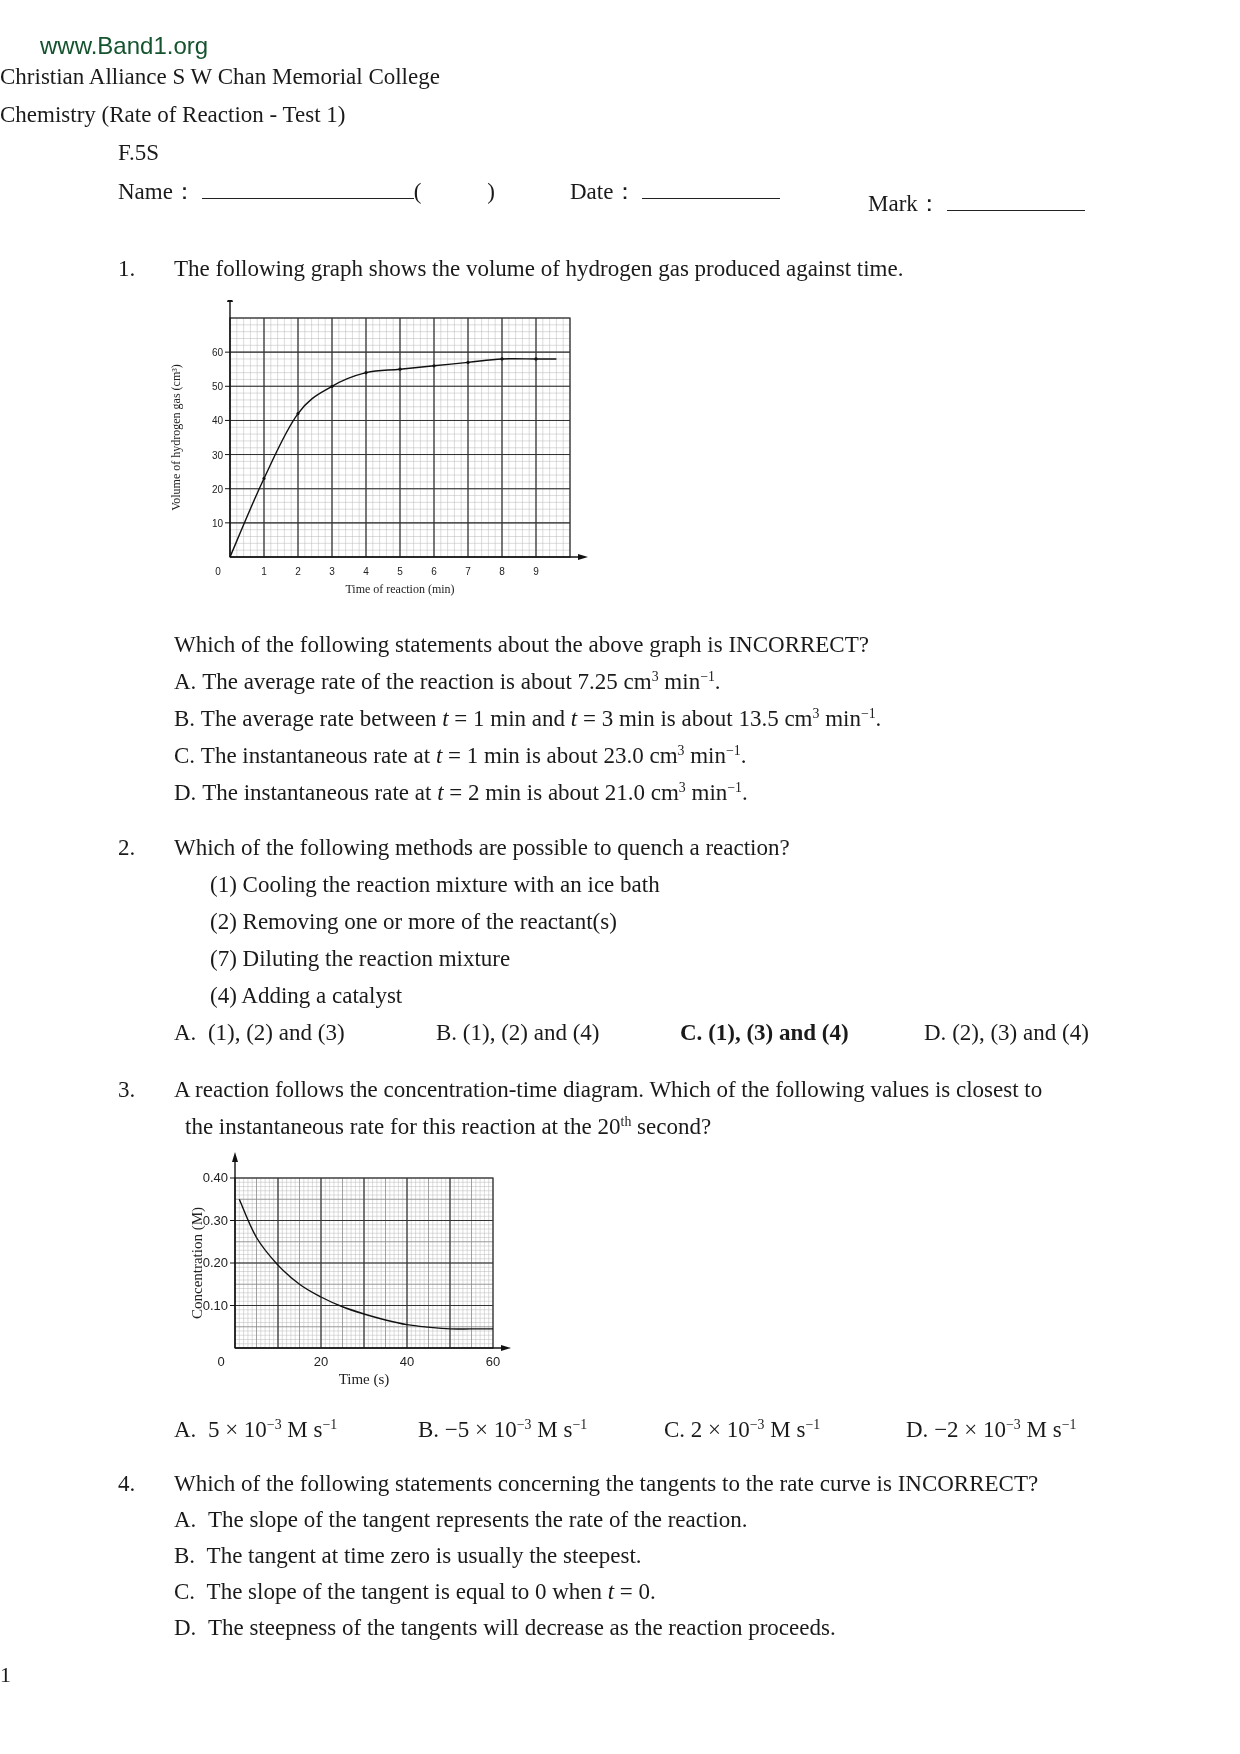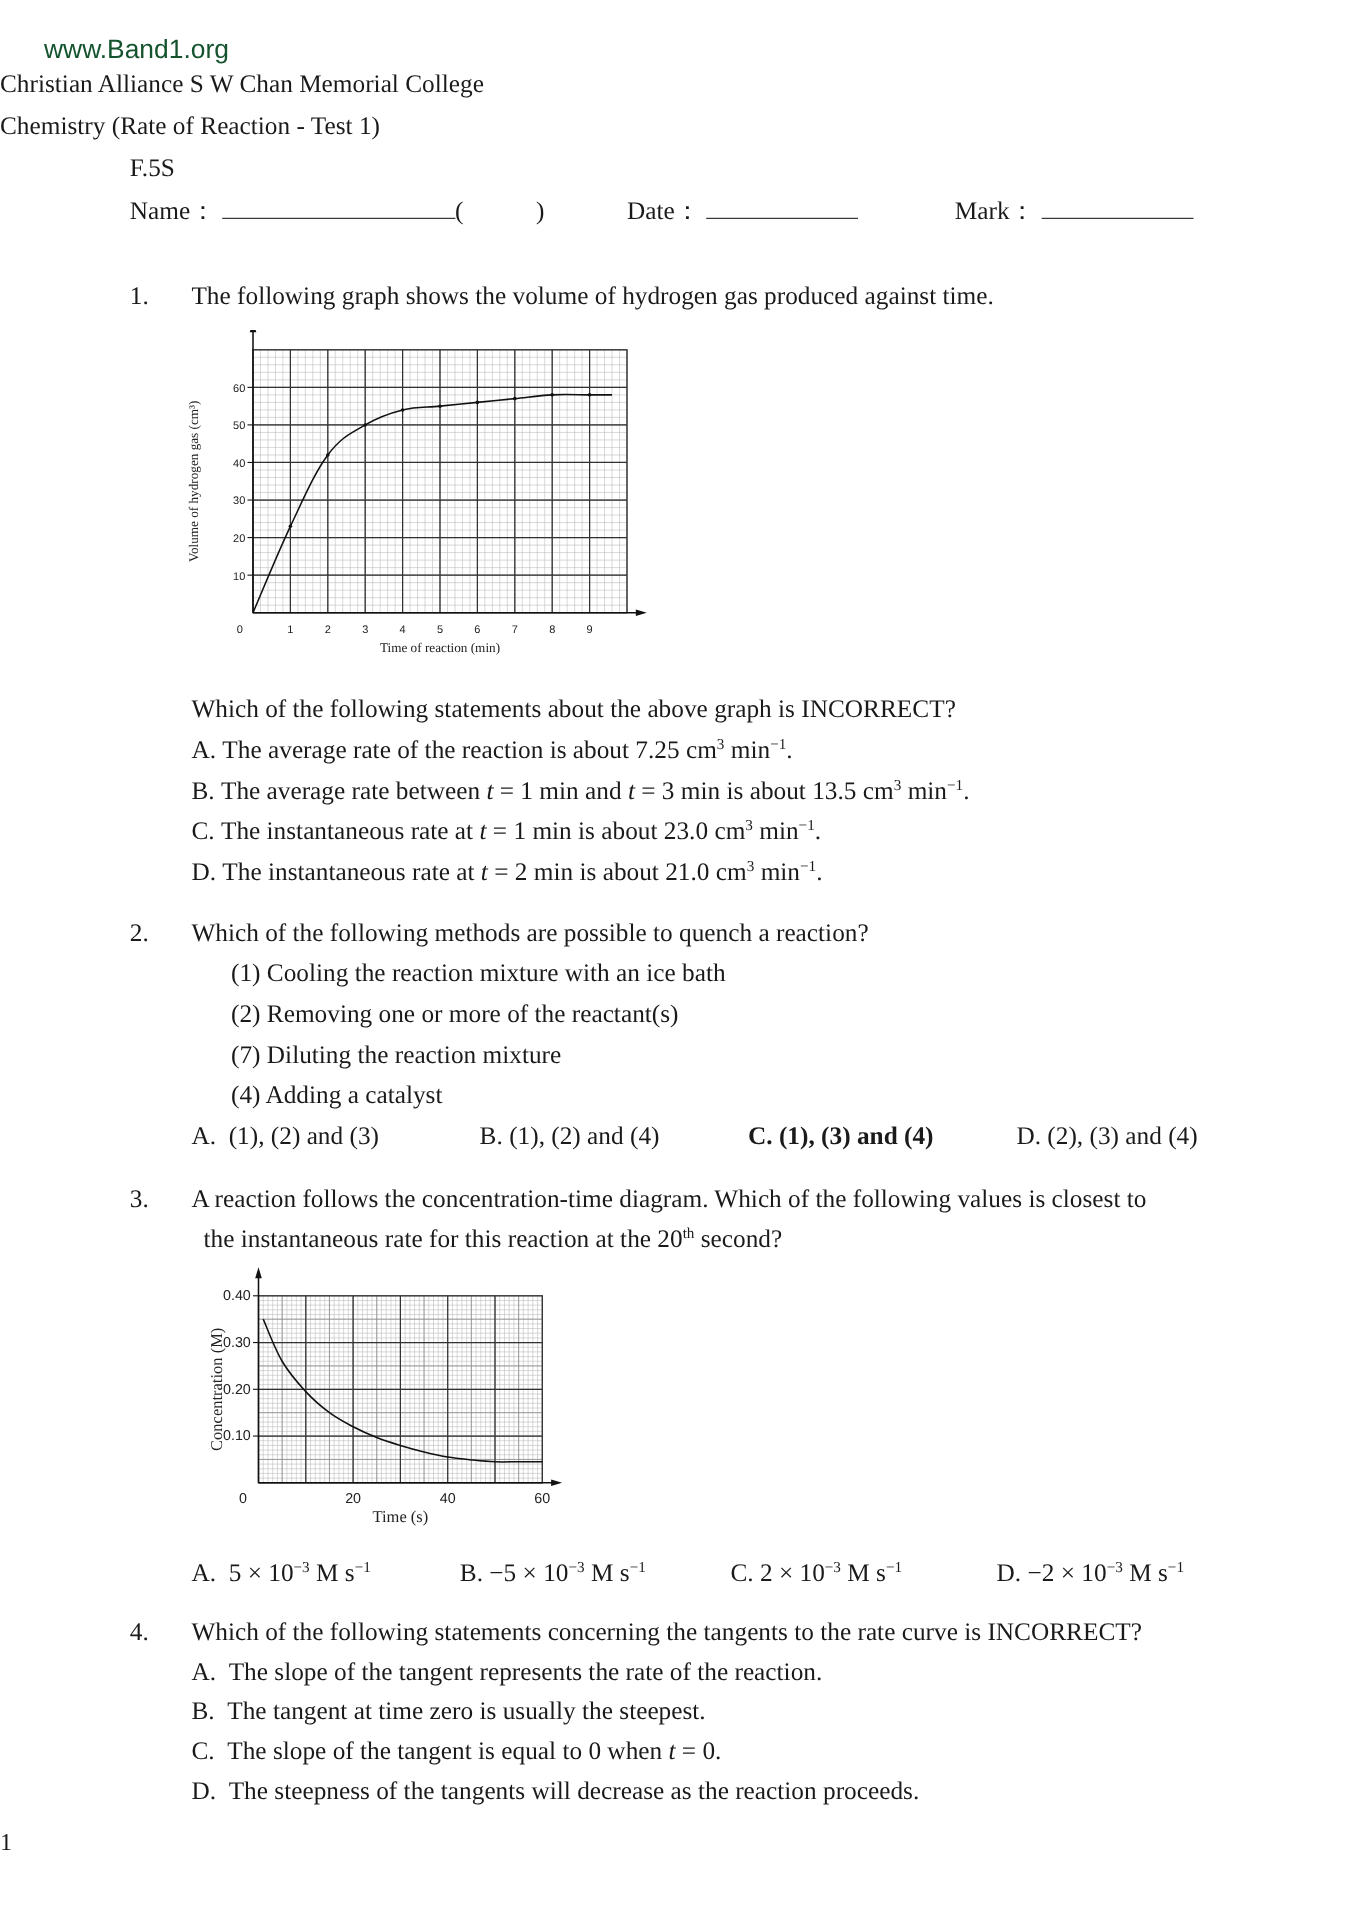--- a/index.html
+++ b/index.html
@@ -26,21 +26,21 @@
 <div class="abs t22" style="left:118px; top:140px;">F.5S</div>
 
 <div class="abs t22" style="left:118px; top:176px;">
   <span>Name：</span>
   <span class="blank" style="width:212px;"></span><span>(</span><span style="display:inline-block;width:66px;"></span><span>)</span>
 </div>
 <div class="abs t22" style="left:570px; top:176px;">
   <span>Date：</span>
   <span class="blank" style="width:138px;"></span>
 </div>
-<div class="abs t22" style="left:868px; top:176px;">
+<div class="abs t22" style="left:868px; top:188px;">
   <span>Mark：</span>
   <span class="blank" style="width:138px;"></span>
 </div>
 
 <div class="abs t22" style="left:118px; top:256px;">1.</div>
 <div class="abs t22" style="left:174px; top:256px;">The following graph shows the volume of hydrogen gas produced against time.</div>
 
 <svg class="abs" style="left:170px; top:300px;" width="430" height="310" id="chart1">
     <g>
       <line x1="60" y1="18" x2="60" y2="257" stroke="#b8b8b8" stroke-width="0.5"></line>

